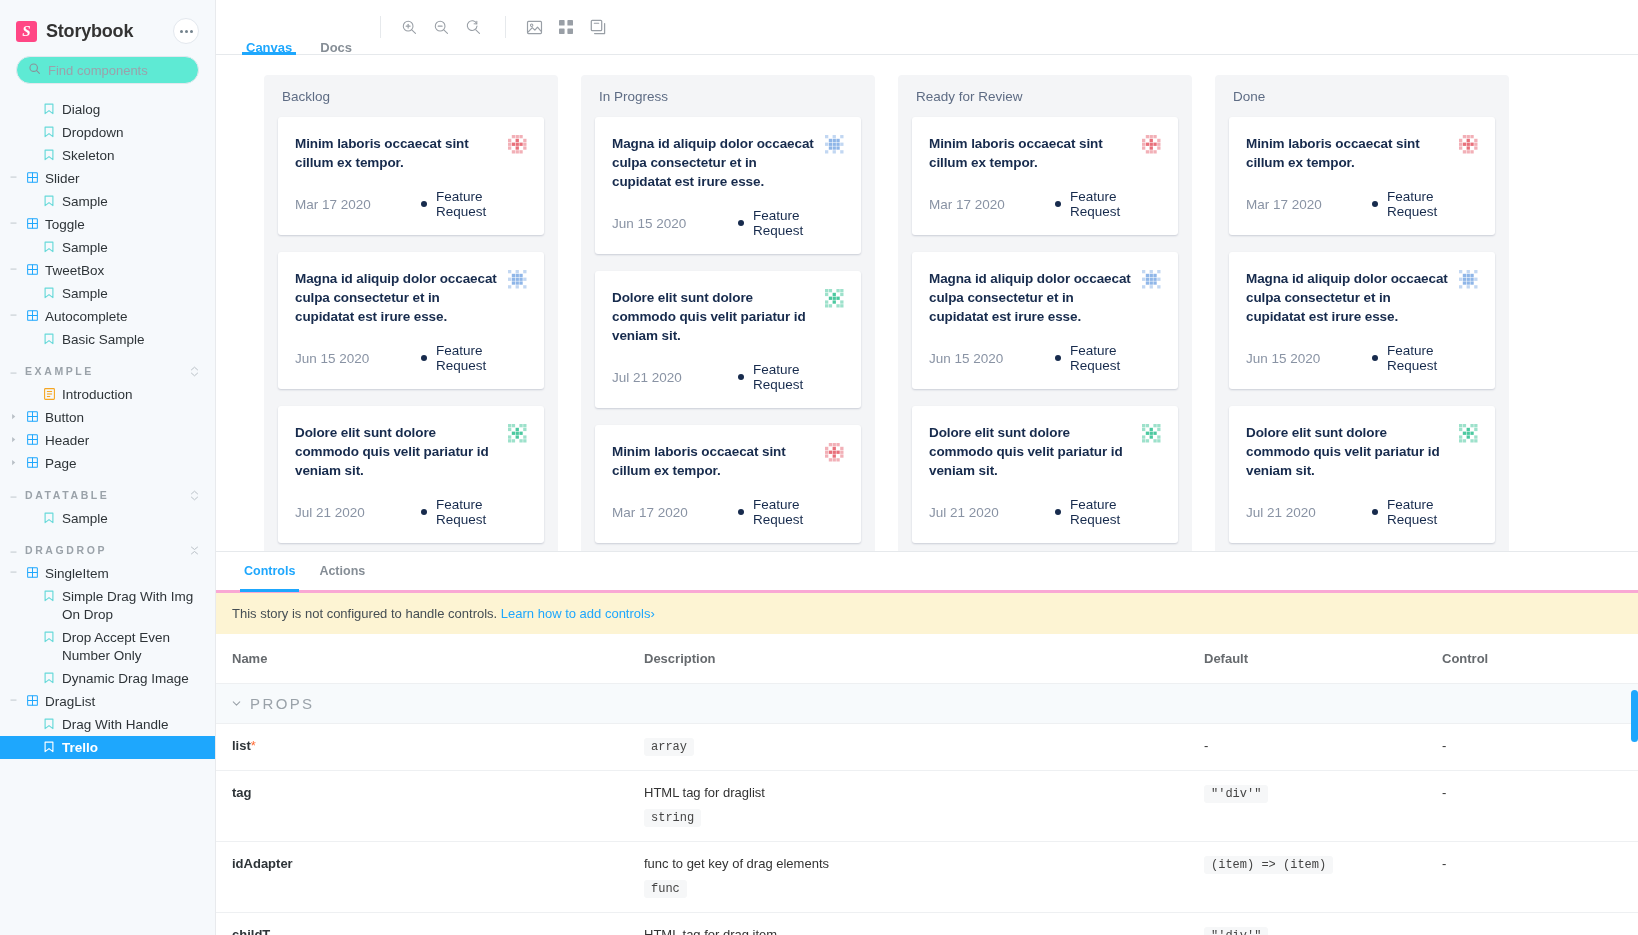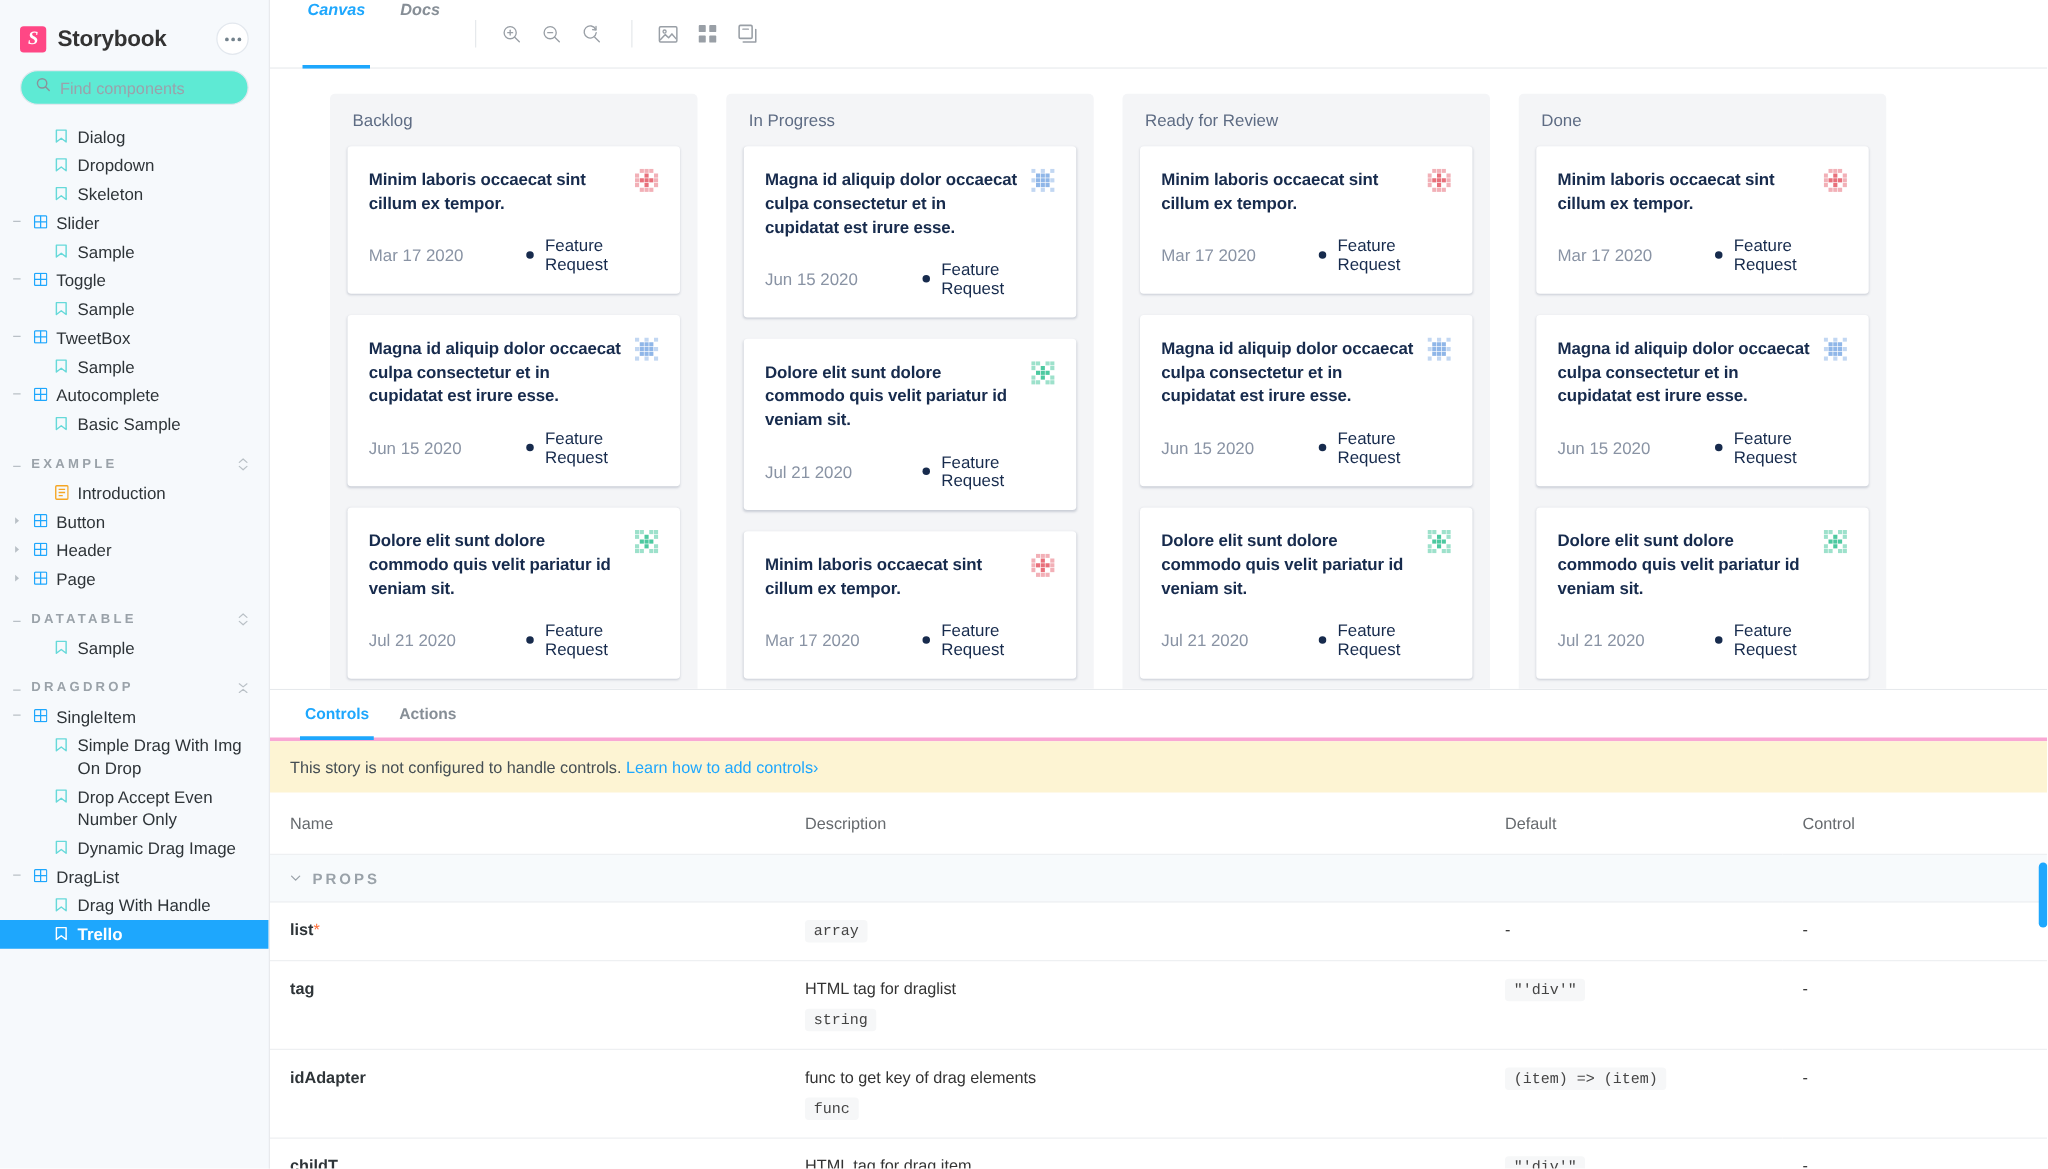--- a/index.html
+++ b/index.html
@@ -87,22 +87,22 @@
 
   
   #main { flex: 1; display: flex; flex-direction: column; height: 935px; overflow: hidden; position: relative; }
 
   .preview-toolbar {
     height: 55px; flex: none; display: flex; align-items: center;
     border-bottom: 1px solid #e6e9ec; background: #fff; padding-left: 16px;
   }
   .ptab {
     font-size: 13px; font-weight: bold; color: #868e96;
-    padding: 0 14px; height: 55px; display: flex; align-items: flex-start;
-    cursor: pointer; position: relative; font-style: italic;
+    padding: 0 14px; height: 55px; display: flex; align-items: flex-end;
+    cursor: pointer; position: relative;
   }
   .ptab.active { color: #1ea7fd; }
   .ptab.active::after {
     content: ""; position: absolute; left: 10px; right: 10px; bottom: 0;
     height: 3px; background: #1ea7fd;
   }
   .tb-sep { width: 1px; height: 22px; background: #e6e9ec; margin: 0 14px; flex: none; }
   .tb-btn {
     width: 28px; height: 28px; display: flex; align-items: center; justify-content: center;
     cursor: pointer; color: #999fa6; flex: none; margin-right: 4px;
@@ -154,31 +154,31 @@
   }
   .notice {
     background: #fdf4d3; padding: 13px 16px; font-size: 13px; color: #454e54;
     flex: none;
   }
   .notice a { color: #1ea7fd; text-decoration: none; cursor: pointer; }
   .notice .chev { color: #1ea7fd; }
 
   .ptable { width: 100%; border-collapse: collapse; table-layout: fixed; }
   .ptable th {
-    text-align: left; font-size: 13px; font-weight: normal; color: #666a6e;
+    text-align: left; font-size: 13px; font-weight: bold; color: #666a6e;
     padding: 17px 16px 17px 16px; border-bottom: 1px solid #eef0f2;
   }
   .ptable td { padding: 14px 16px; border-bottom: 1px solid #eef0f2; vertical-align: top; font-size: 13px; color: #333; }
   .col-name { width: 412px; }
   .col-desc { width: 560px; }
   .col-def { width: 238px; }
   .col-ctrl { width: auto; }
   .group-row td { background: #f7fafc; padding: 11px 16px 11px 16px; }
   .group-inner { display: flex; align-items: center; gap: 9px; }
-  .group-label { font-size: 12px; font-weight: bold; letter-spacing: 2.4px; color: #9aa2a9; }
+  .group-label { font-size: 15px; font-weight: normal; letter-spacing: 2.4px; color: #9aa2a9; }
   .pname { font-weight: bold; font-size: 13px; color: #2e3438; }
   .req { color: #ff6b35; }
   .code {
     display: inline-block; font-family: Liberation Mono, monospace;
     font-size: 12px; background: #f6f7f8; border-radius: 3px;
     padding: 2px 7px; color: #444; white-space: nowrap;
   }
   .desc-text { font-size: 13px; color: #333; margin-bottom: 9px; }
   .dash { color: #333; font-size: 13px; }
 

